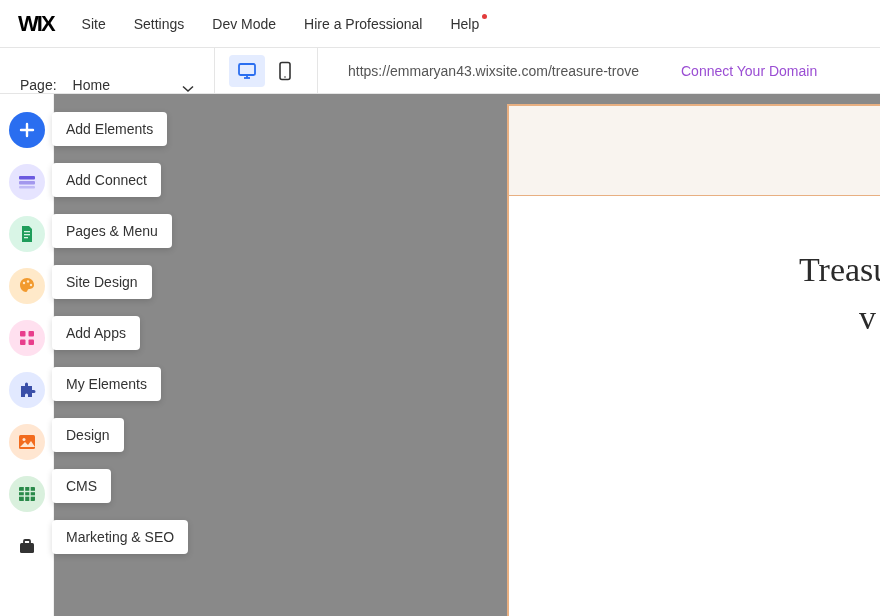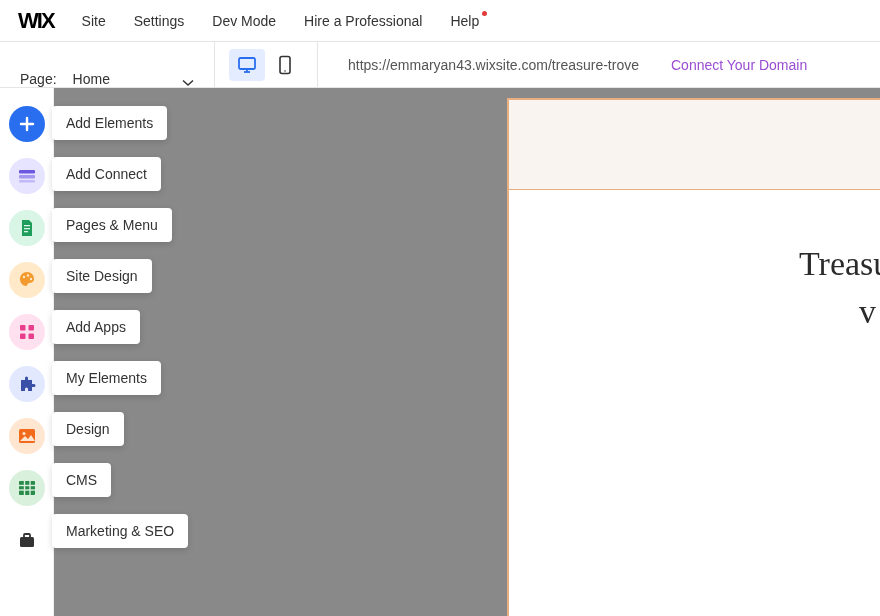--- a/index.html
+++ b/index.html
@@ -7,21 +7,21 @@
       font-family: -apple-system, BlinkMacSystemFont, "Segoe UI", Helvetica, Arial, sans-serif;
       width: 880px;
       height: 616px;
       overflow: hidden;
       background: #fff;
       color: #333;
     }
 
     
     .topbar {
-      height: 42px;
+      height: 48px;
       display: flex;
       align-items: center;
       padding: 0 18px;
       border-bottom: 1px solid #e5e5e5;
       gap: 28px;
     }
     .logo {
       font-weight: 900;
       font-size: 22px;
       letter-spacing: -2px;
@@ -85,21 +85,21 @@
 
     .url-bar {
       flex: 1;
       display: flex;
       align-items: center;
       padding-left: 30px;
       height: 100%;
       gap: 32px;
     }
     .url-text { font-size: 14px; color: #555; }
-    .connect-link { font-size: 14px; color: #9a4dd3; cursor: pointer; }
+    .connect-link { font-size: 14px; color: #9a4dd3; margin-left: 10px; cursor: pointer; }
 
     
     .main {
       display: flex;
       height: calc(616px - 42px - 46px);
       position: relative;
     }
 
     
     .rail {

